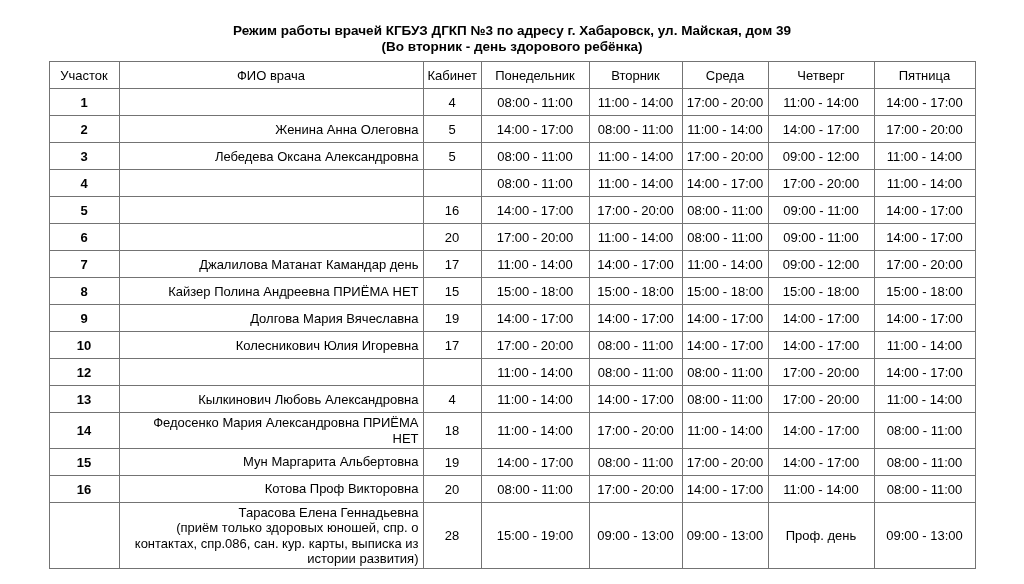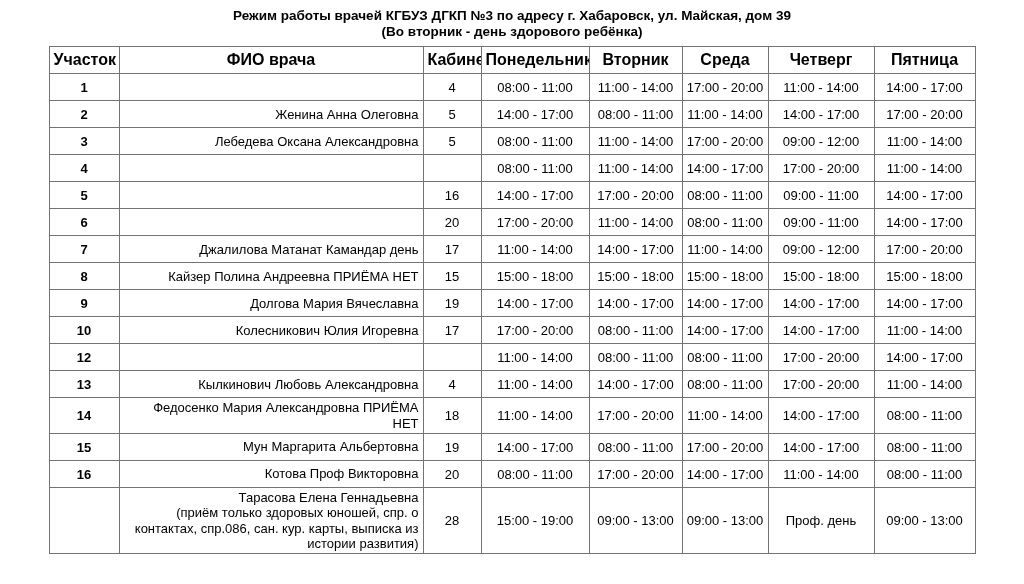--- a/index.html
+++ b/index.html
@@ -6,21 +6,21 @@
   html, body {
     width: 1024px;
     height: 584px;
     background: #ffffff;
     font-family: "Liberation Sans", "DejaVu Sans", sans-serif;
     color: #000000;
     overflow: hidden;
   }
   .page { width: 1024px; height: 584px; }
   .title {
-    margin-top: 8px;
+    margin-top: 23px;
     text-align: center;
     font-weight: bold;
     font-size: 13.5px;
     line-height: 1.2;
     color: #000000;
   }
   table.schedule {
     border-collapse: collapse;
     margin: 6px auto 0 auto;
     table-layout: fixed;
@@ -31,22 +31,22 @@
     border: 1px solid #737373;
     font-size: 13px;
     height: 27px;
     padding: 2px 4px;
     vertical-align: middle;
     text-align: center;
     white-space: nowrap;
     overflow: hidden;
   }
   table.schedule th {
-    font-weight: bold;
-    font-size: 16px;
+    font-weight: normal;
+    font-size: 13px;
   }
   table.schedule td.col-uchastok {
     font-weight: bold;
   }
   table.schedule td.col-fio {
     text-align: right;
     padding-left: 9px;
     padding-right: 4px;
     white-space: pre-line;
     line-height: 1.18;

